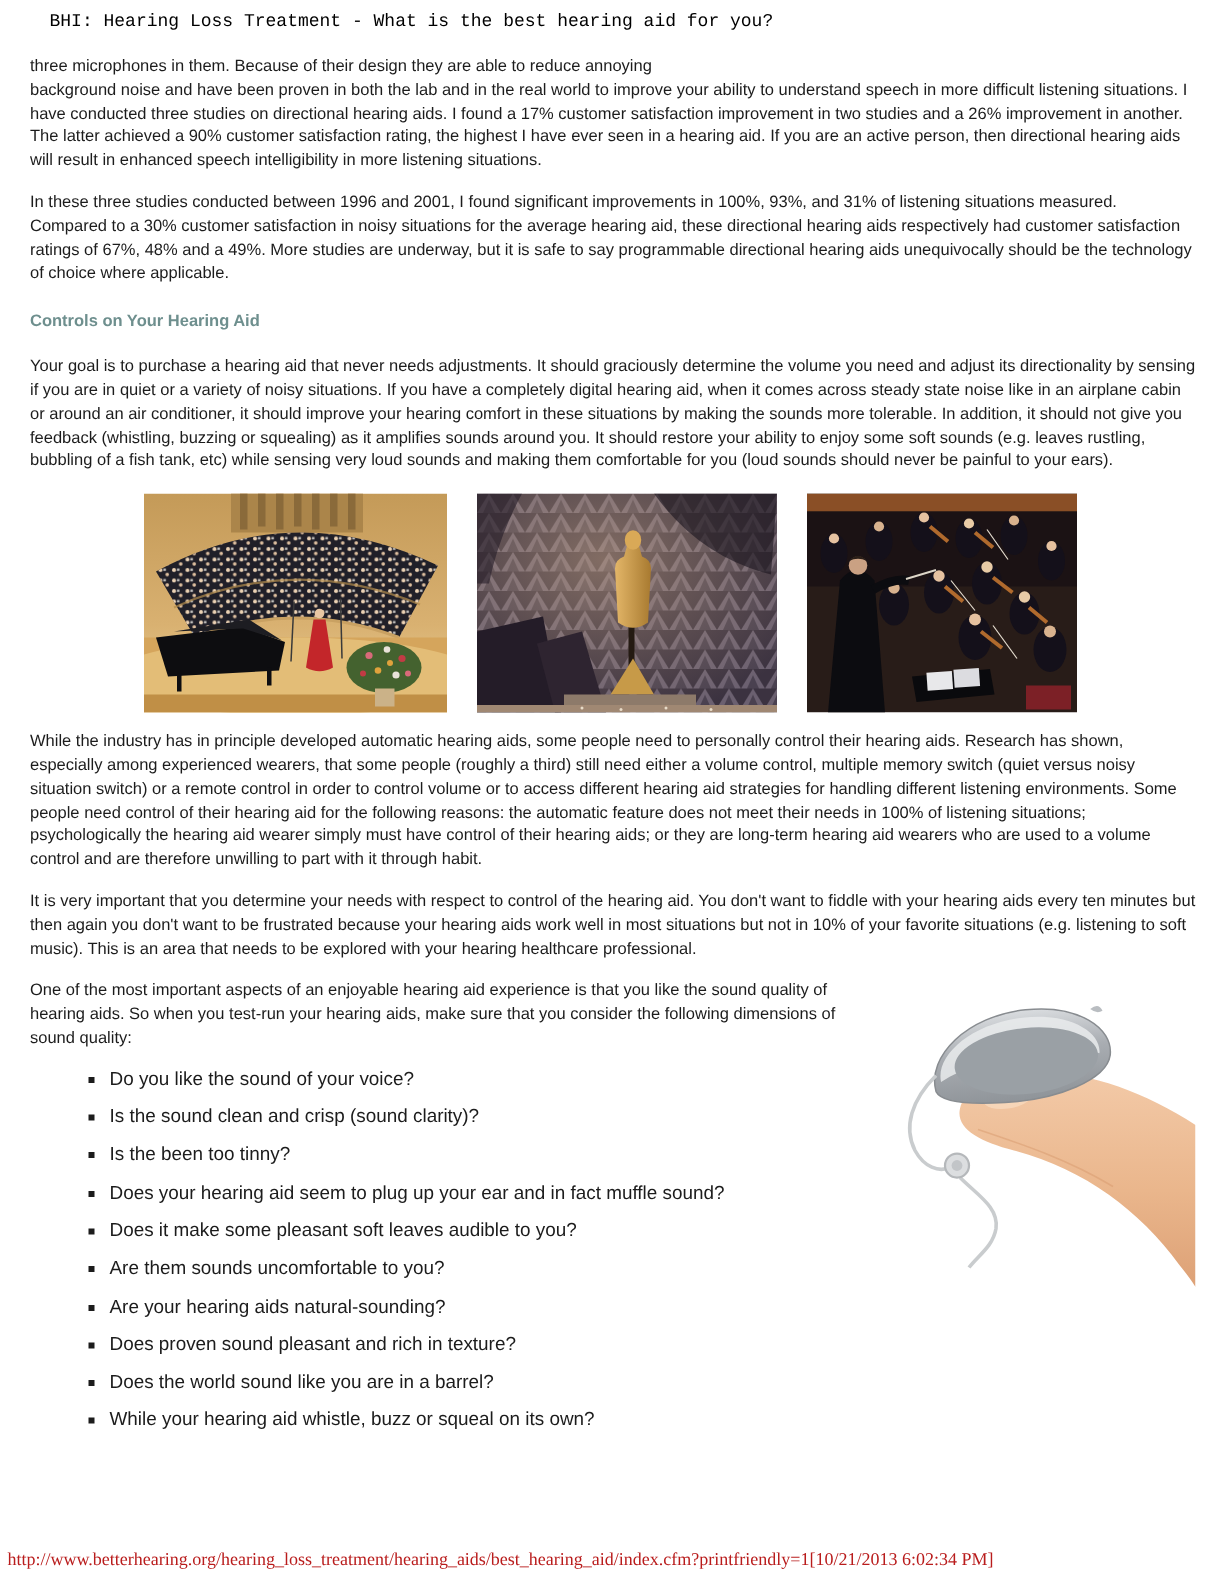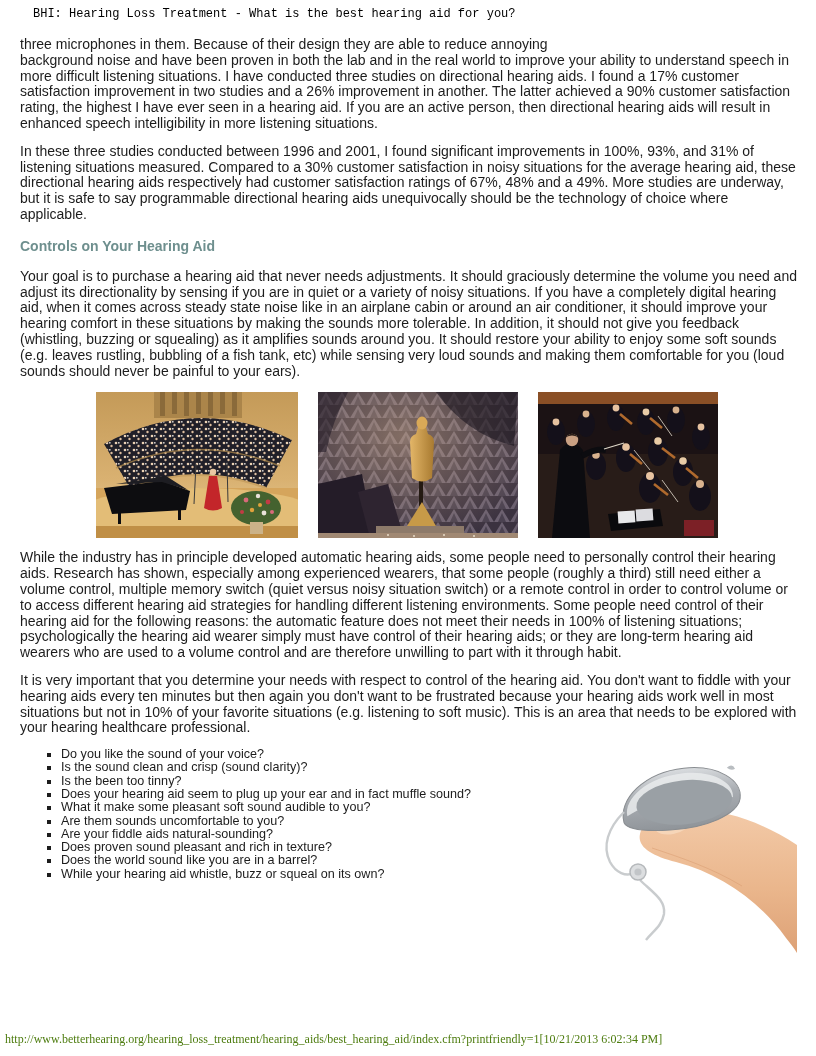--- a/index.html
+++ b/index.html
@@ -1,32 +1,32 @@
 <!DOCTYPE html>
 <html><head>
 <meta charset="utf-8">
 <style>
   html,body{margin:0;padding:0;background:#fff;}
   .page{position:relative;width:816px;height:1056px;background:#ffffff;overflow:hidden;
         font-family:"Liberation Sans",sans-serif;color:#1c1c1c;}
   .doc-header{position:absolute;top:7px;left:5px;font-family:Liberation Mono, monospace;
         font-size:12px;color:#000;margin-left:28px;}
   .doc-footer{position:absolute;bottom:9px;left:5px;font-family:"Liberation Serif",serif;
-        font-size:12px;color:#4d7c0f;white-space:nowrap;}
+        font-size:12px;color:#b91c1c;white-space:nowrap;}
   .content{position:absolute;top:25px;left:20px;width:777px;}
-  .content p{margin:12px 0;font-size:14px;line-height:15.8px;}
+  .content p{margin:12px 0;font-size:11px;line-height:15.8px;}
   .pre{white-space:pre-line;}
-  .section-heading{margin:15px 0 14px;font-size:14px;line-height:17px;color:#6e8f8e;
+  .section-heading{margin:15px 0 14px;font-size:11px;line-height:17px;color:#6e8f8e;
         font-weight:bold;font-family:"Liberation Sans",sans-serif;}
   .photo-row{display:flex;gap:20px;margin:13px 0 8px 76px;}
   figure{margin:0;padding:0;}
   .photo svg{display:block;}
   .checklist{margin:10px 0 0;padding:0 0 0 41px;font-size:12.6px;line-height:13.3px;
         list-style:square;}
-  .checklist li{margin:0;padding:0;}
+  .checklist li{margin:12px;padding:0;}
   .hearing-aid-figure{float:right;width:205px;height:228px;margin:2px 0 4px 12px;}
   .clear{clear:both;}
 </style>
 </head>
 <body>
 
 <div class="page">
 
   <div class="doc-header">BHI: Hearing Loss Treatment - What is the best hearing aid for you?</div>
 
@@ -260,29 +260,30 @@
           <path d="M32,62 C16,78 10,96 18,112 C24,123 34,127 42,123"></path>
           <path d="M48,130 C60,142 74,150 72,164 C70,176 60,182 54,190"></path>
         </g>
         <g>
           <circle cx="46" cy="122" r="8" fill="#dcdee0" stroke="#b5b8bb" stroke-width="1.5"></circle>
           <circle cx="46" cy="122" r="3.6" fill="#c2c5c8"></circle>
         </g>
       </svg>
     </figure>
 
+    <p>One of the most important aspects of an enjoyable hearing aid experience is that you like the sound quality of hearing aids. So when you test-run your hearing aids, make sure that you consider the following dimensions of sound quality:</p>
 
     <ul class="checklist">
       <li>Do you like the sound of your voice?</li>
       <li>Is the sound clean and crisp (sound clarity)?</li>
       <li>Is the been too tinny?</li>
       <li>Does your hearing aid seem to plug up your ear and in fact muffle sound?</li>
-      <li>What it make some pleasant soft sound audible to you?</li>
+      <li>Does it make some pleasant soft leaves audible to you?</li>
       <li>Are them sounds uncomfortable to you?</li>
-      <li>Are your fiddle aids natural-sounding?</li>
+      <li>Are your hearing aids natural-sounding?</li>
       <li>Does proven sound pleasant and rich in texture?</li>
       <li>Does the world sound like you are in a barrel?</li>
       <li>While your hearing aid whistle, buzz or squeal on its own?</li>
     </ul>
 
     <div class="clear"></div>
   </main>
 
   <div class="doc-footer">http://www.betterhearing.org/hearing_loss_treatment/hearing_aids/best_hearing_aid/index.cfm?printfriendly=1[10/21/2013 6:02:34 PM]</div>
 

